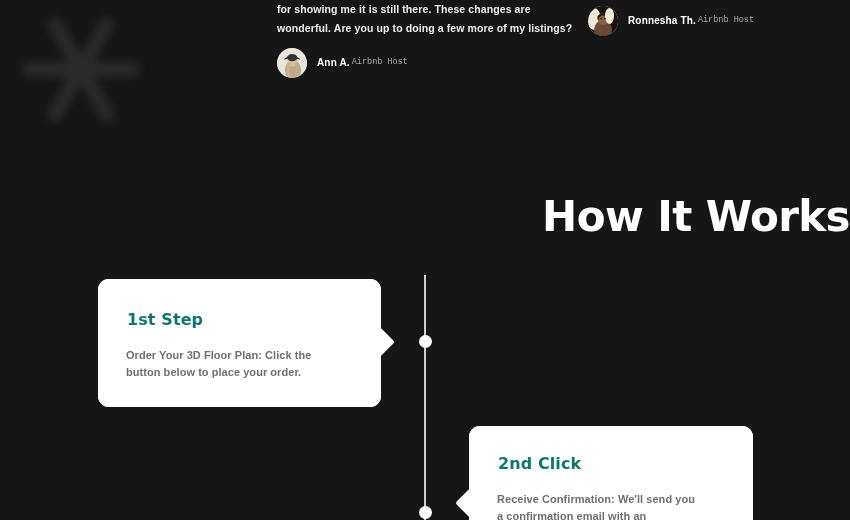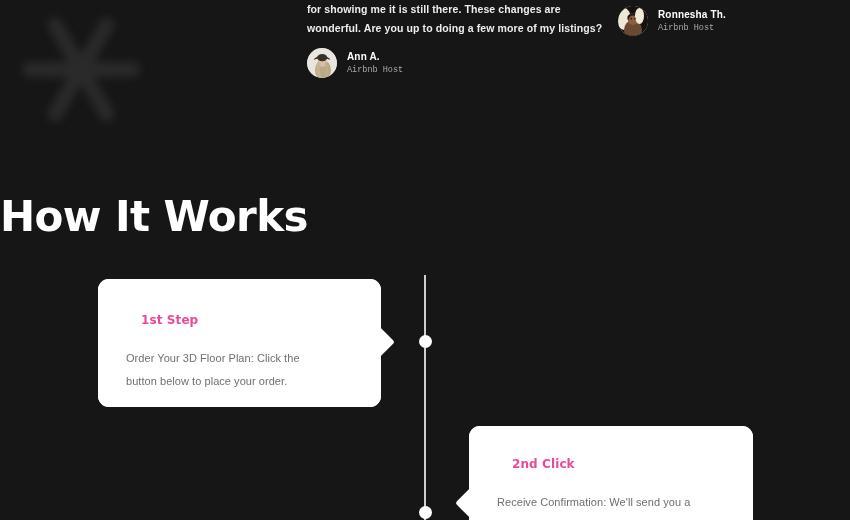--- a/index.html
+++ b/index.html
@@ -54,21 +54,20 @@
   
   .testimonials {
     position: absolute;
     left: 0;
     top: 0;
     width: 850px;
     height: 130px;
   }
   .testimonial {
     position: absolute;
-    margin-left: 30px;
   }
   .testimonial.left  { left: 277px; top: 0px;  width: 300px; }
   .testimonial.right { left: 588px; top: 6px;  width: 260px; }
 
   .t-text {
     color: #ededed;
     font-size: 10.5px;
     line-height: 19px;
     font-weight: 700;
     letter-spacing: 0.1px;
@@ -82,21 +81,21 @@
   .avatar {
     width: 30px;
     height: 30px;
     border-radius: 50%;
     overflow: hidden;
     flex: 0 0 30px;
     position: relative;
     background: #cfcabf;
   }
   .avatar svg { display: block; width: 30px; height: 30px; }
-  .t-meta { display: flex; flex-direction: column; gap: 2px; }
+  .t-meta { display: flex; gap: 2px; }
   .t-name {
     color: #ffffff;
     font-size: 10px;
     font-weight: 700;
     letter-spacing: 0.15px;
     line-height: 12px;
   }
   .t-role {
     color: #a9a9a9;
     font-size: 8.5px;
@@ -104,21 +103,21 @@
     line-height: 11px;
     font-family: Liberation Mono, monospace;
   }
 
   
   .section-title {
     position: absolute;
     left: 0;
     top: 163px;
     width: 850px;
-    text-align: left;
+    text-align: right;
     color: #ffffff;
     font-size: 42px;
     line-height: 52px;
     font-weight: 700;
     letter-spacing: -0.6px;
     font-family: "DejaVu Sans", "Liberation Sans", sans-serif;
   }
 
   
   .timeline-line {
@@ -183,33 +182,33 @@
     background: #ffffff;
     border-radius: 11px;
     width: 100%;
     height: 100%;
     box-sizing: border-box;
     padding: 30px 28px 0 28px;
   }
   .step-card.two .card-inner { padding-top: 27px; }
 
   .step-title {
-    color: #ec4899;
-    font-size: 12px;
+    color: #0f766e;
+    font-size: 16px;
     line-height: 22px;
     font-weight: 700;
     letter-spacing: 0.1px;
-    margin: 0 0 16px 15px;
+    margin: 0 0 16px 1px;
     font-family: "DejaVu Sans", "Liberation Sans", sans-serif;
   }
   .step-body {
     color: #6f6f6f;
     font-size: 11px;
-    line-height: 23px;
-    font-weight: 400;
+    line-height: 17px;
+    font-weight: 700;
     margin: 0;
     max-width: 200px;
     letter-spacing: 0.05px;
   }
   .step-card.two .step-body { max-width: 205px; }
 </style>
 </head>
 <body>
 
 <div class="page">

